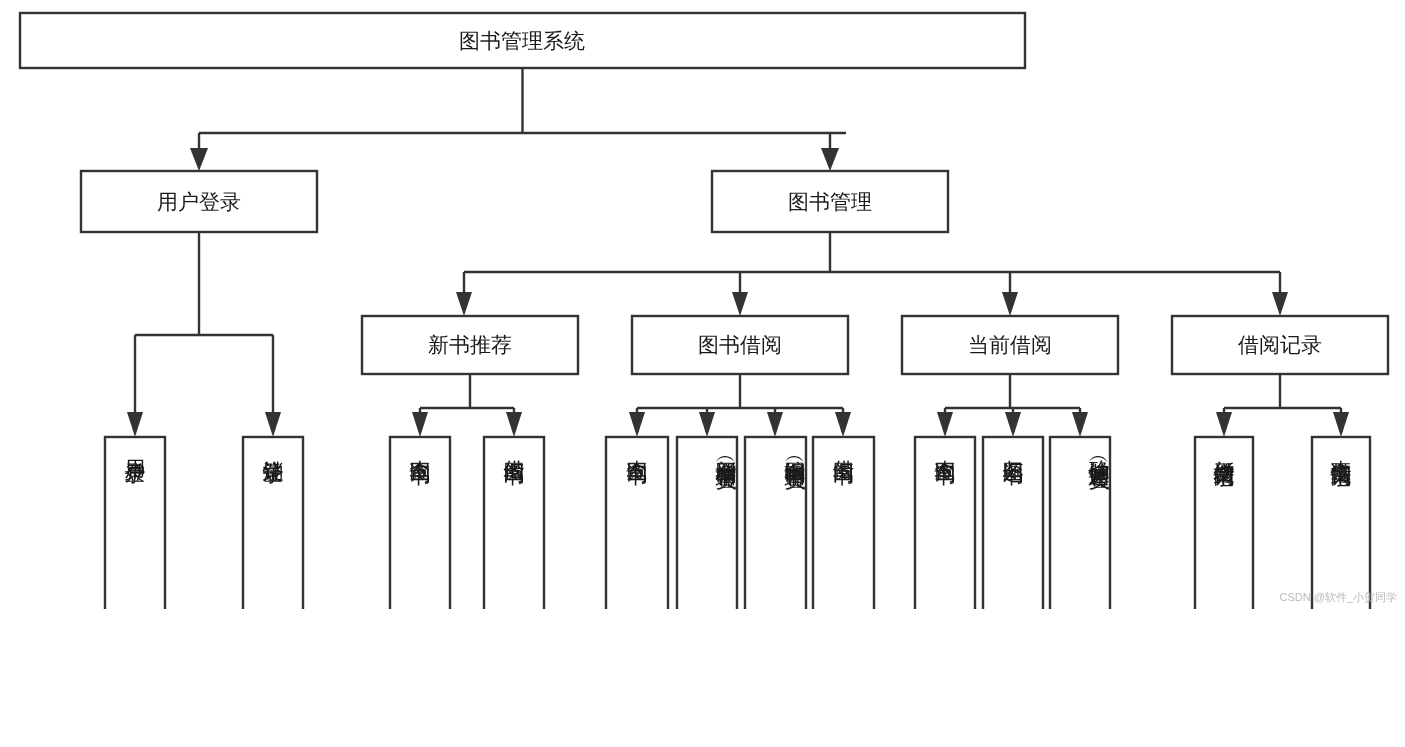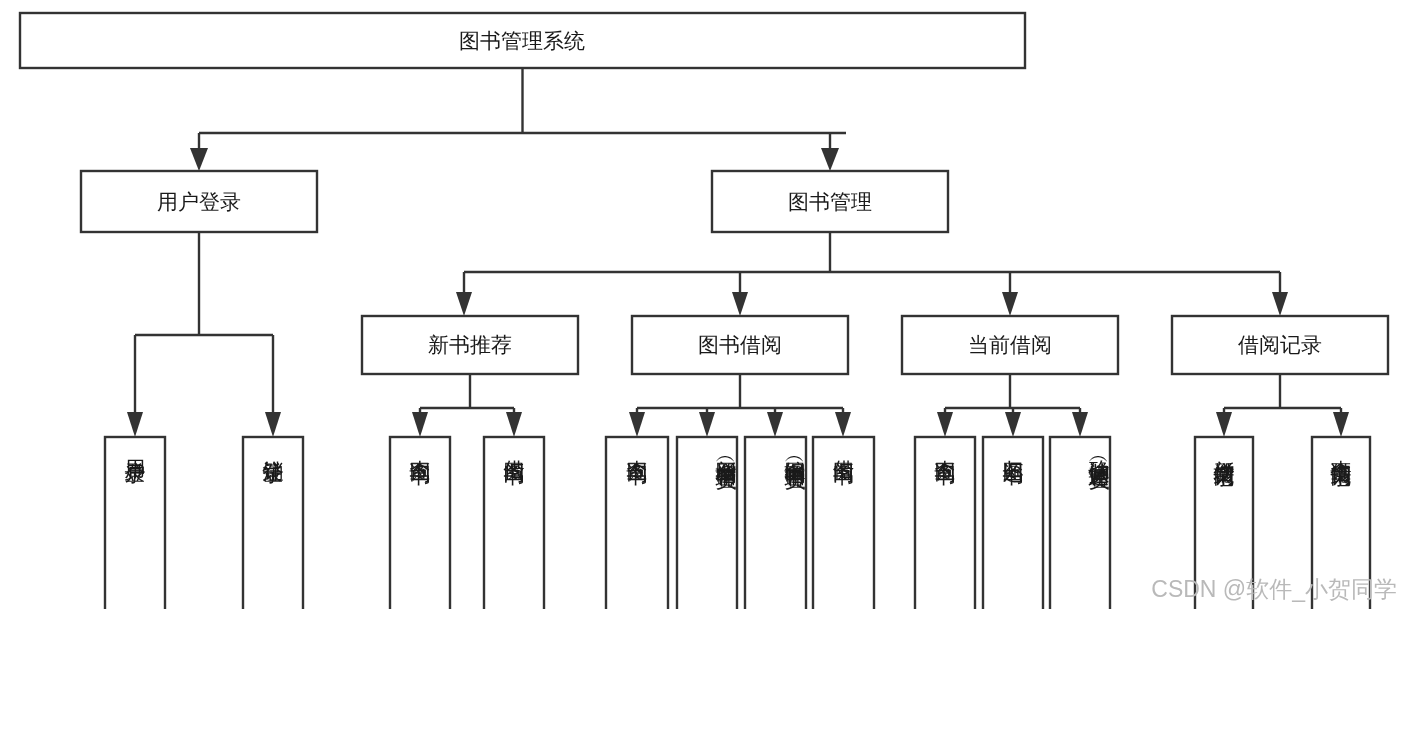--- a/index.html
+++ b/index.html
@@ -64,21 +64,21 @@
     padding-top: 6px;
     box-sizing: border-box;
     pointer-events: none;
     user-select: none;
   }
   .watermark {
     position: absolute;
     right: 8px;
     bottom: 4px;
     font-family: "Liberation Sans", "DejaVu Sans", sans-serif;
-    font-size: 23px;
+    font-size: 11px;
     color: #b9b9b9;
     white-space: nowrap;
     user-select: none;
   }
 </style>
 </head>
 <body>
 
 <div id="diagram-root">
 

